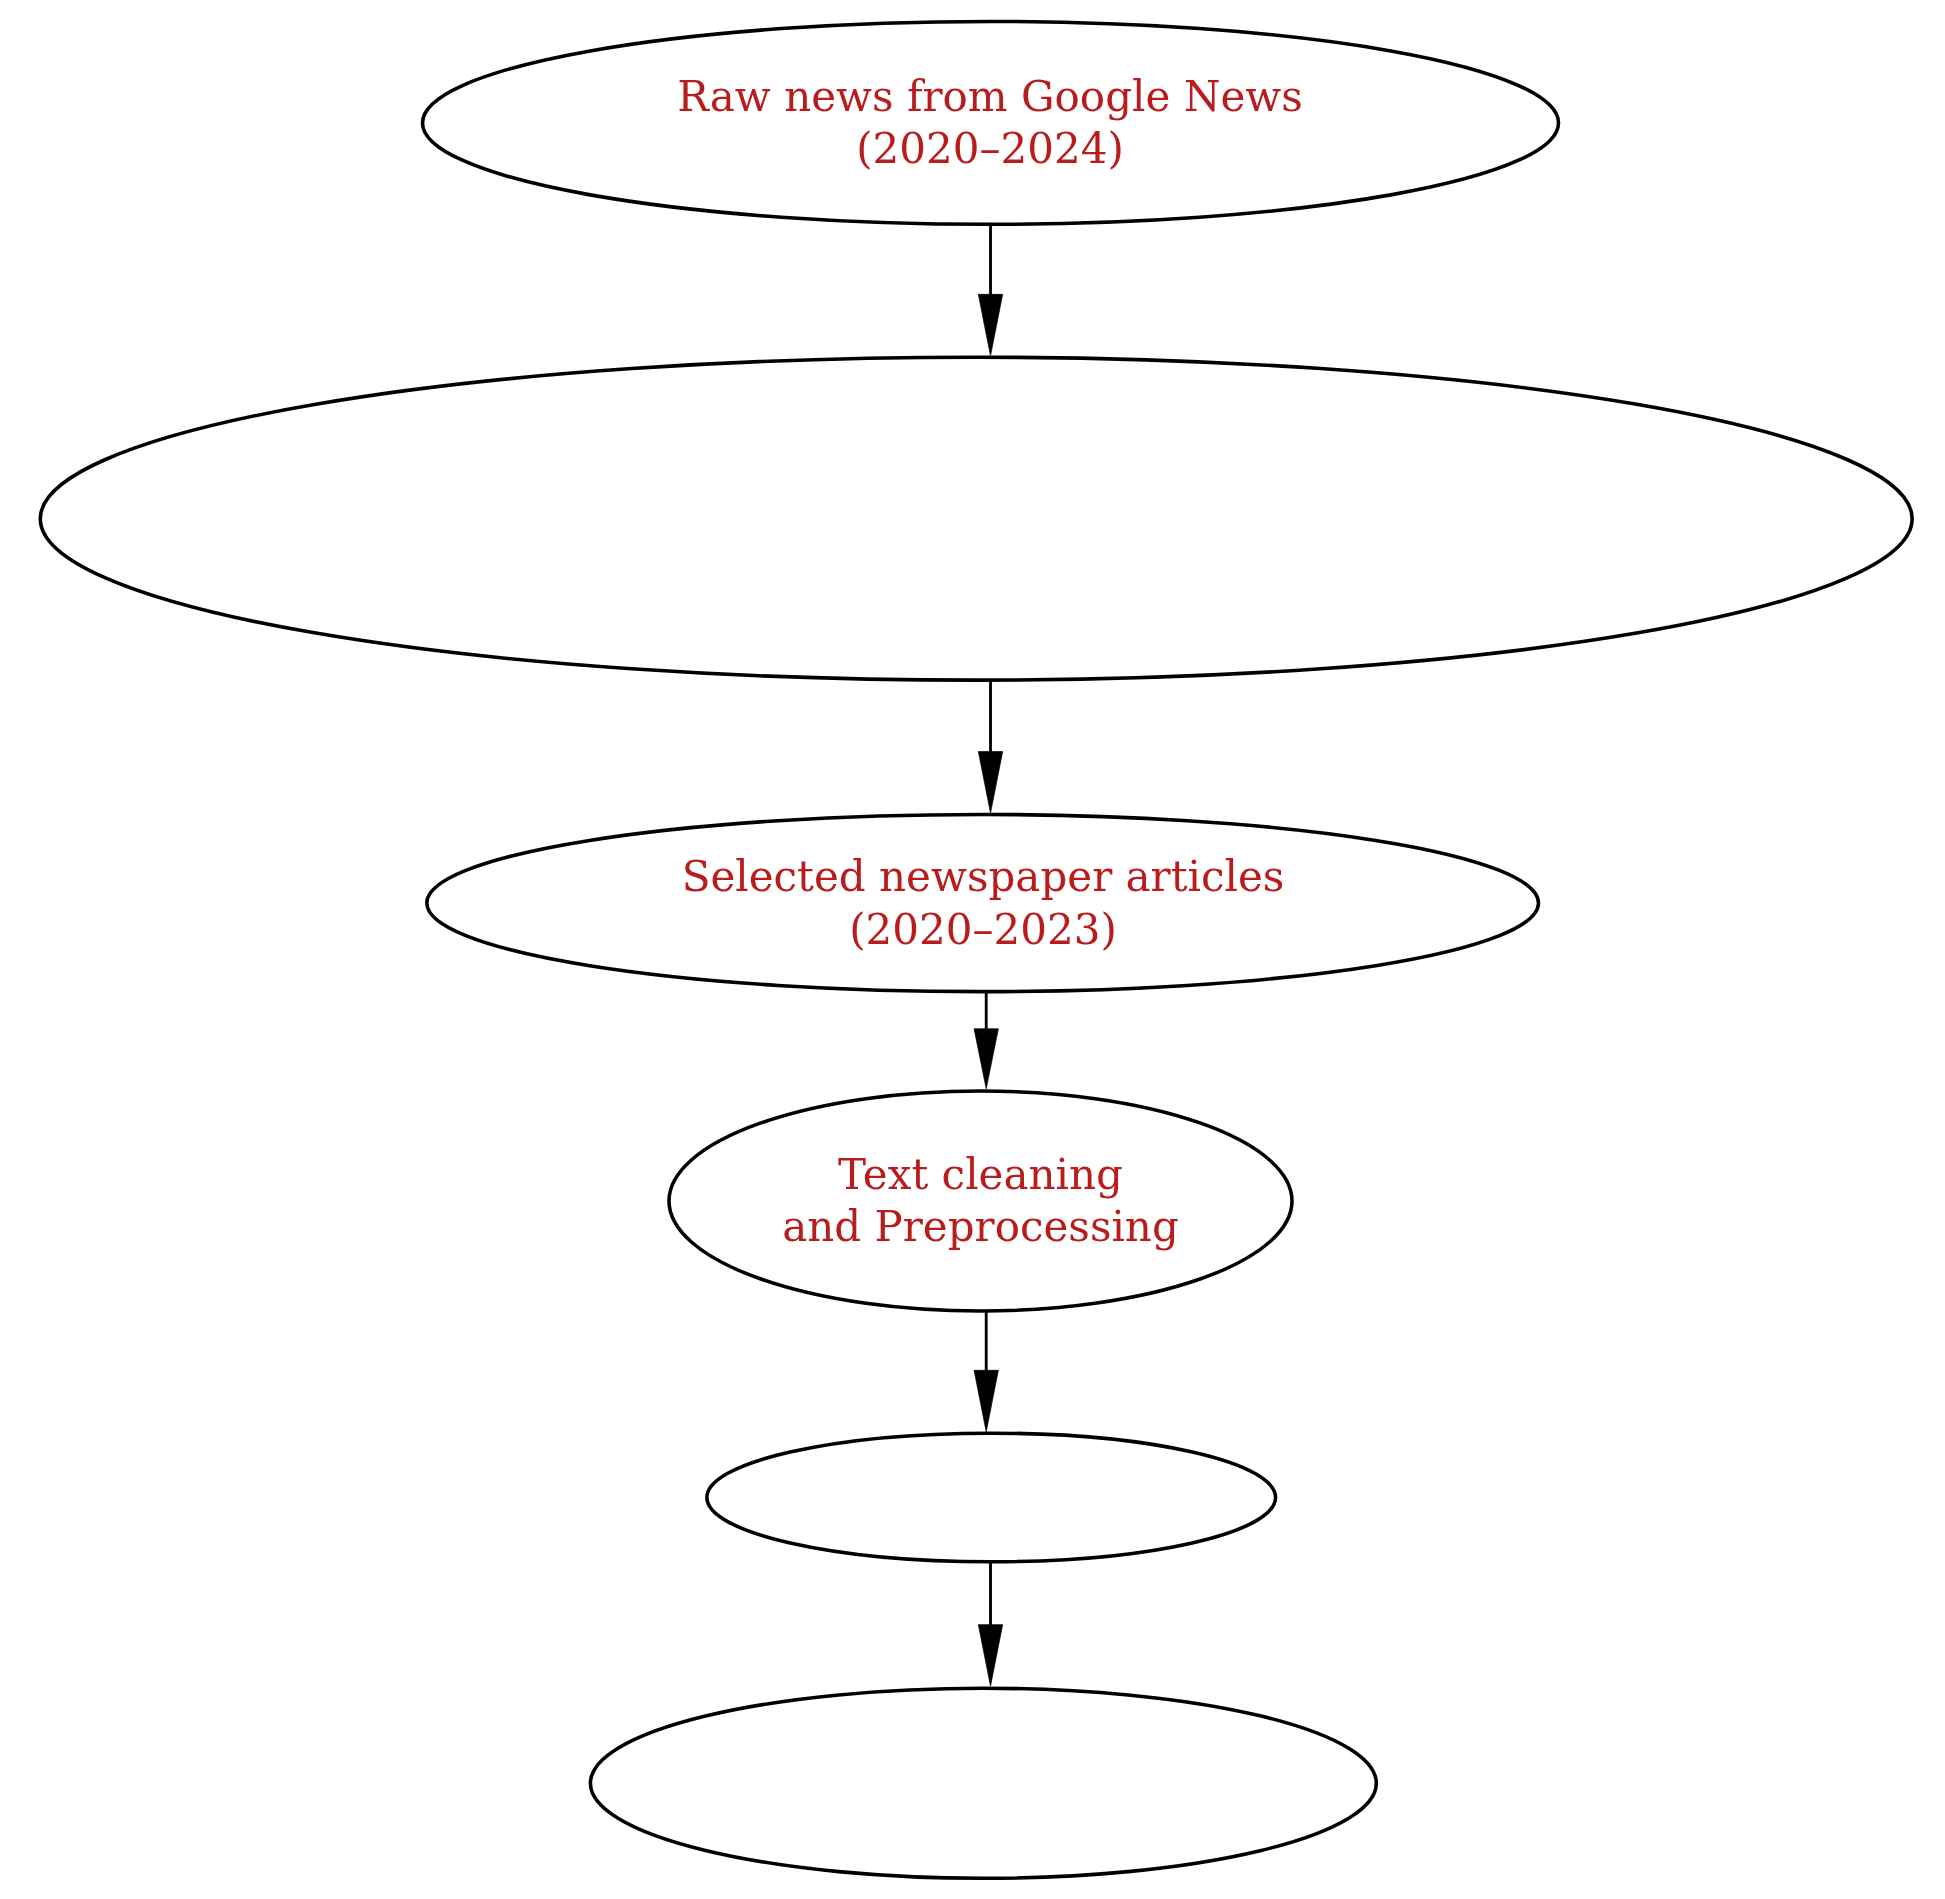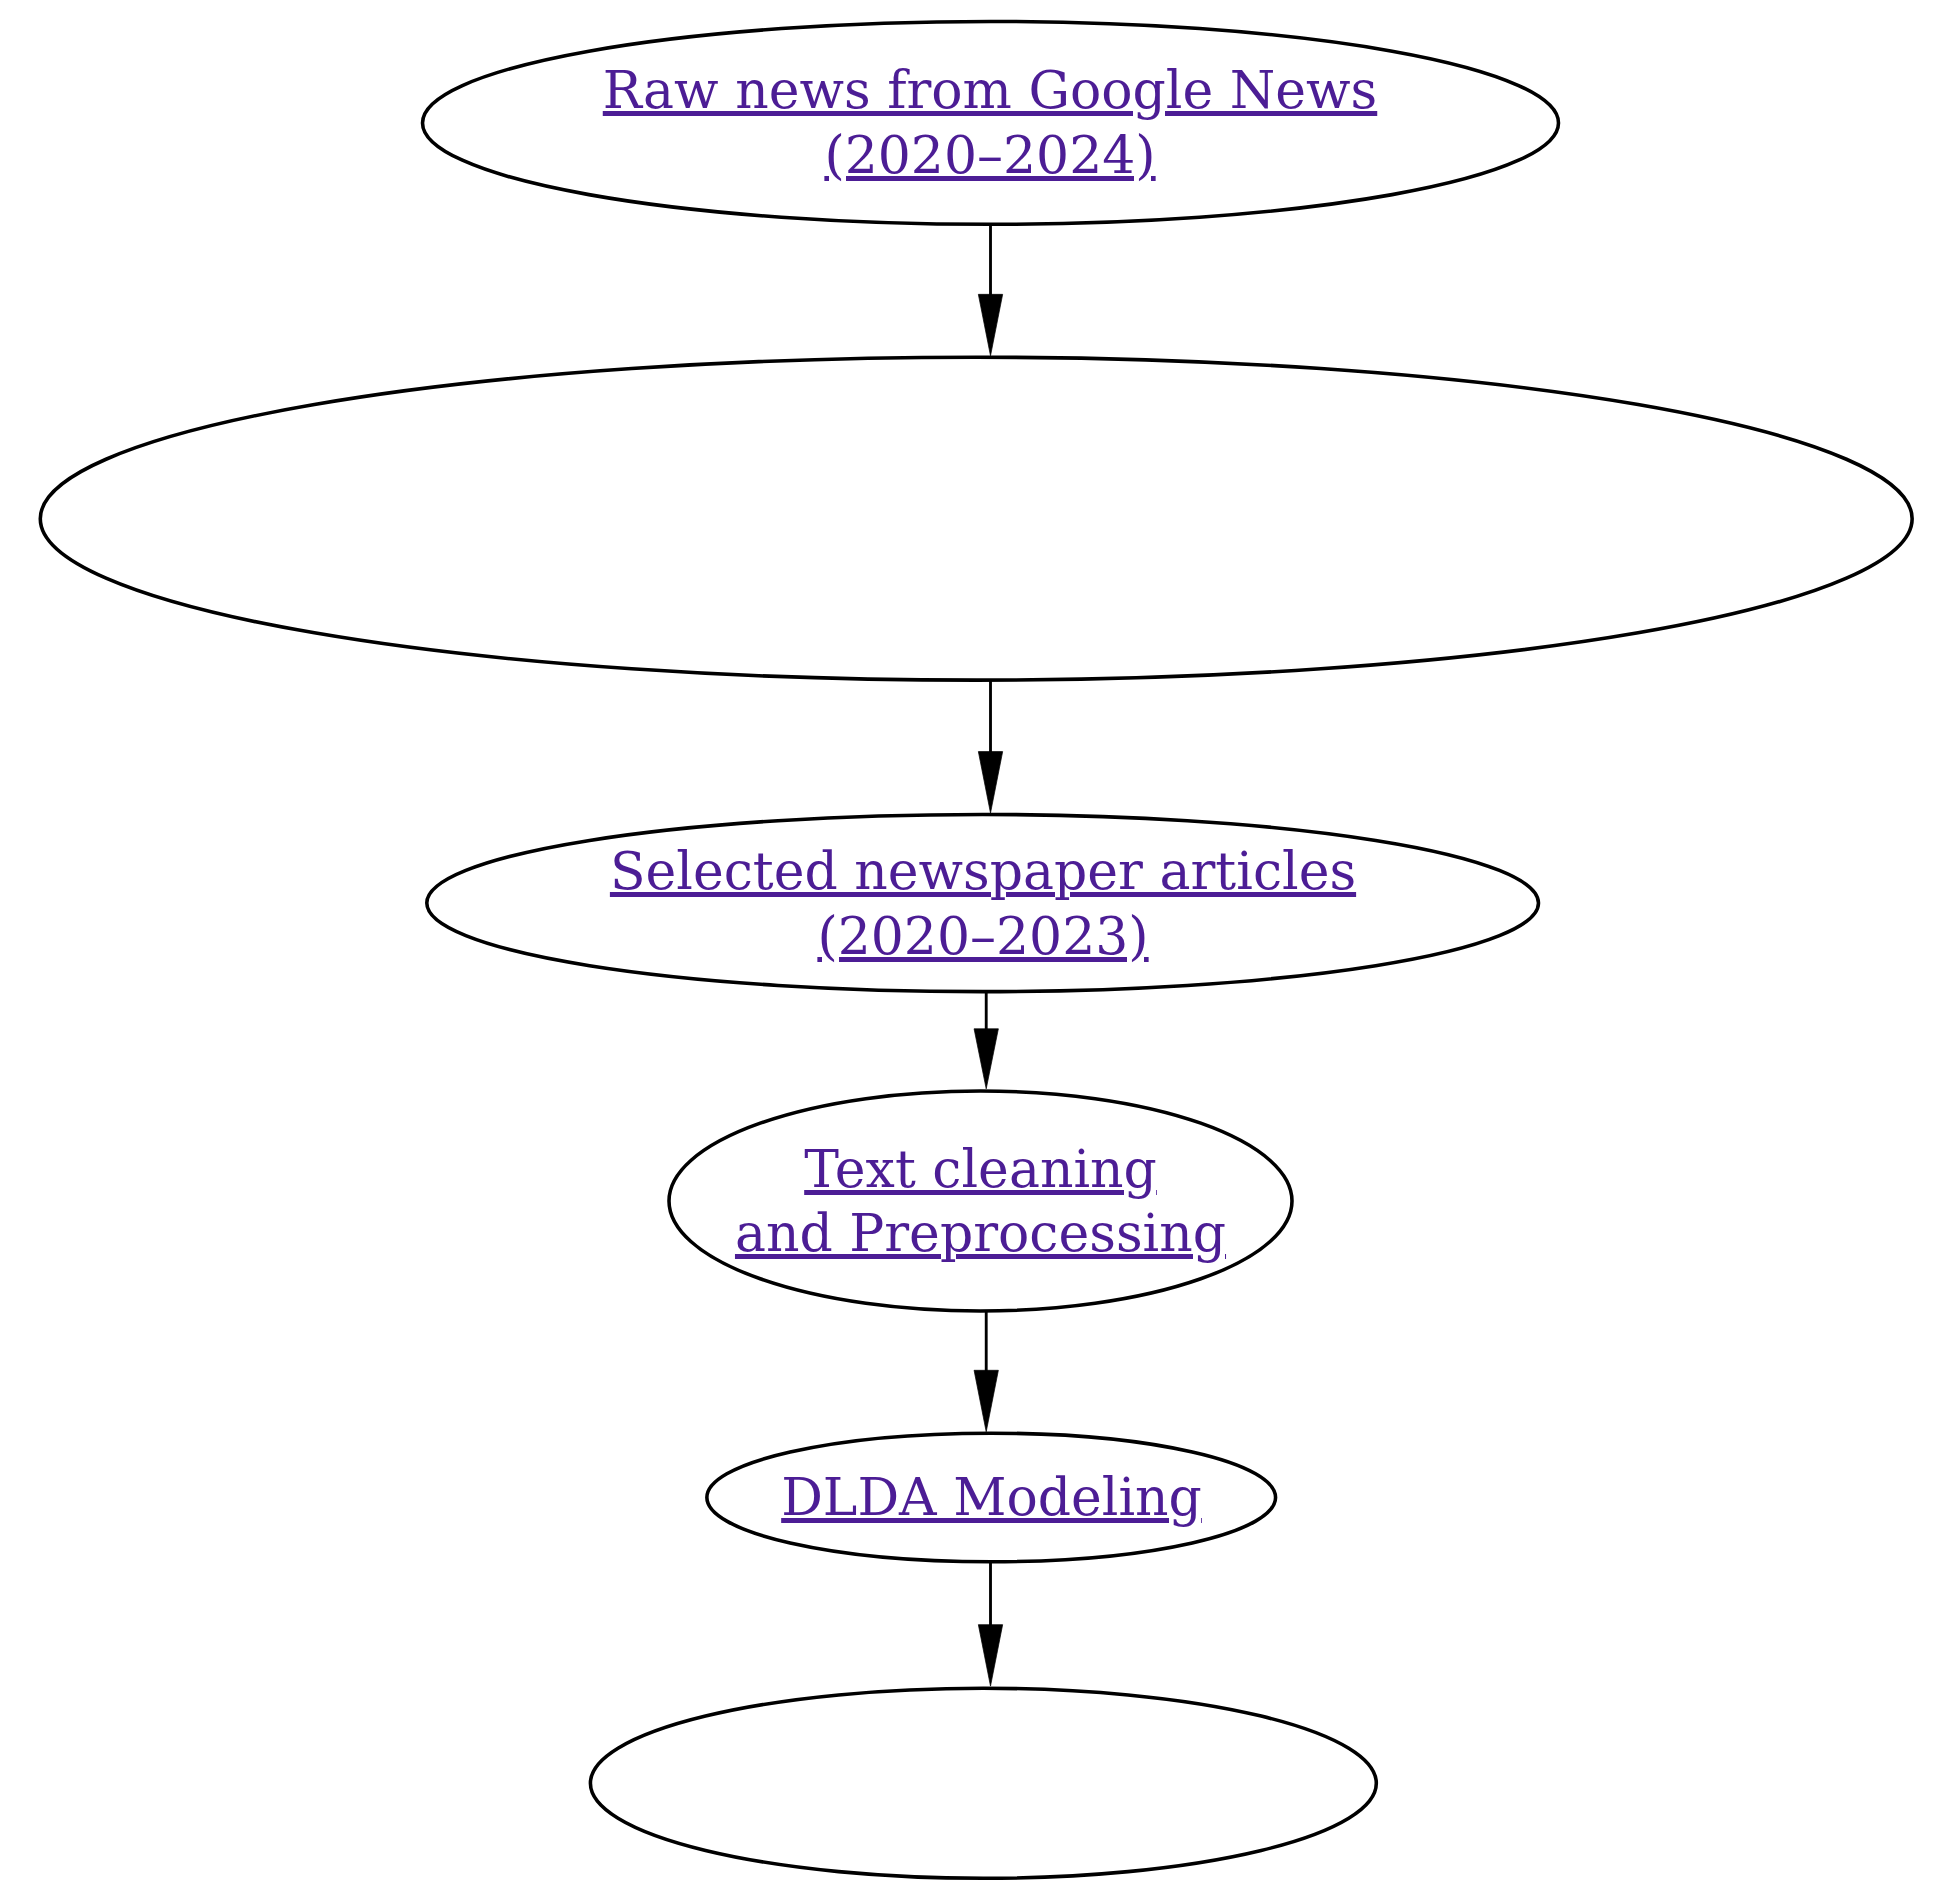--- a/index.html
+++ b/index.html
@@ -37,24 +37,23 @@
     fill: #000000;
     stroke: #000000;
   }
   .node-label {
     position: absolute;
     display: flex;
     align-items: center;
     justify-content: center;
     text-align: center;
     white-space: pre-line;
-    font-size: 52px;
+    font-size: 42px;
     line-height: 1.24;
-    color: #4c1d95;
-    text-decoration: underline;
+    color: #b91c1c;
   }
   
   .label-raw        { left:  422px; top:   21.4px; width: 1136px; height: 203px; }
   .label-filtering  { left:   40px; top:  357px; width: 1872px; height: 323px; }
   .label-selected   { left:  427px; top: 815px; width: 1112px; height: 177px; }
   .label-cleaning   { left:  669px; top: 1091px; width:  623px; height: 220px; }
   .label-dlda       { left:  707px; top: 1433px; width:  569px; height: 129px; }
   .label-thematic   { left:  590px; top: 1688px; width: 786px; height: 190px; }
 </style>
 </head>
@@ -96,17 +95,16 @@
   <div class="node-label label-raw">Raw news from Google News
 (2020–2024)</div>
 
 
   <div class="node-label label-selected">Selected newspaper articles
 (2020–2023)</div>
 
   <div class="node-label label-cleaning">Text cleaning
 and Preprocessing</div>
 
-  <div class="node-label label-dlda">DLDA Modeling</div>
 
 
 </div>
 
 
 </body></html>

